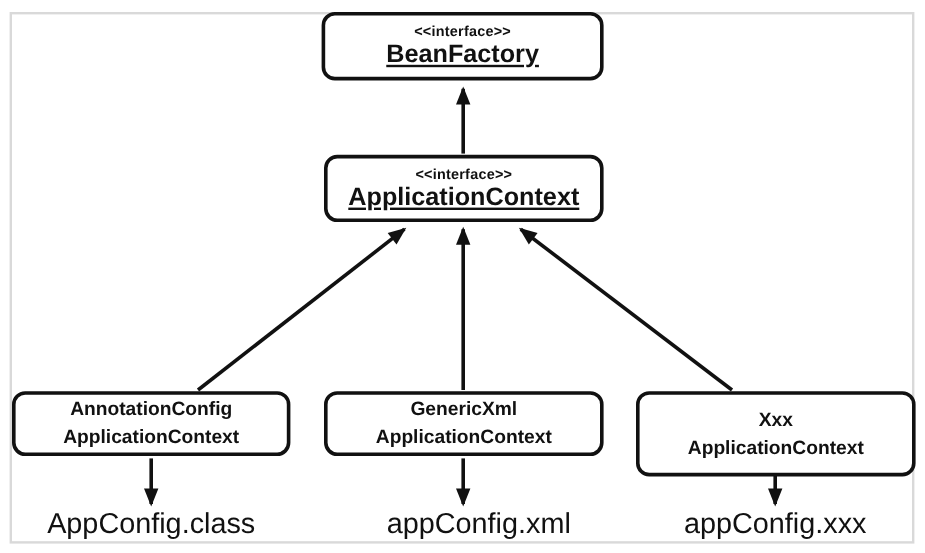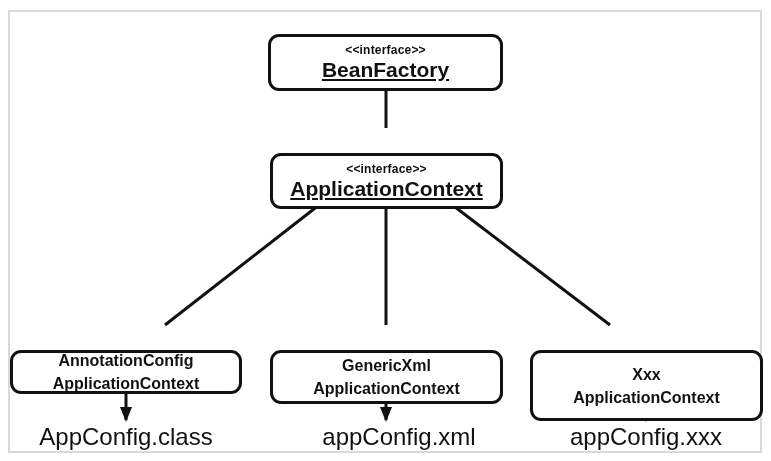--- a/index.html
+++ b/index.html
@@ -39,39 +39,38 @@
     border: 3px solid var(--line-color);
     border-radius: 11px;
     display: flex;
     flex-direction: column;
     align-items: center;
     justify-content: center;
     text-align: center;
     color: var(--line-color);
     font-weight: bold;
     z-index: 2;
-    margin-top: 24px;
   }
   .node .stereotype {
     font-size: 12px;
     line-height: 15px;
     letter-spacing: 0.2px;
   }
   .node .node-title {
     font-size: 21px;
     line-height: 24px;
     text-decoration: underline;
   }
   .node .node-line {
     font-size: 16px;
     line-height: 23px;
   }
   .node-beanfactory        { left: 268px; top: 10px;  width: 235px; height: 57px; }
   .node-applicationcontext { left: 270px; top: 129px; width: 233px; height: 56px; }
-  .node-annotationconfig   { left: 10px;  top: 326px; width: 232px; height: 44px; }
+  .node-annotationconfig   { left: 10px;  top: 326px; width: 232px; height: 54px; }
   .node-genericxml         { left: 270px; top: 326px; width: 233px; height: 54px; }
   .node-xxx                { left: 530px; top: 326px; width: 233px; height: 71px; }
   .config-label {
     position: absolute;
     width: 200px;
     top: 426px;
     text-align: center;
     font-size: 24px;
     line-height: 22px;
     color: var(--line-color);

